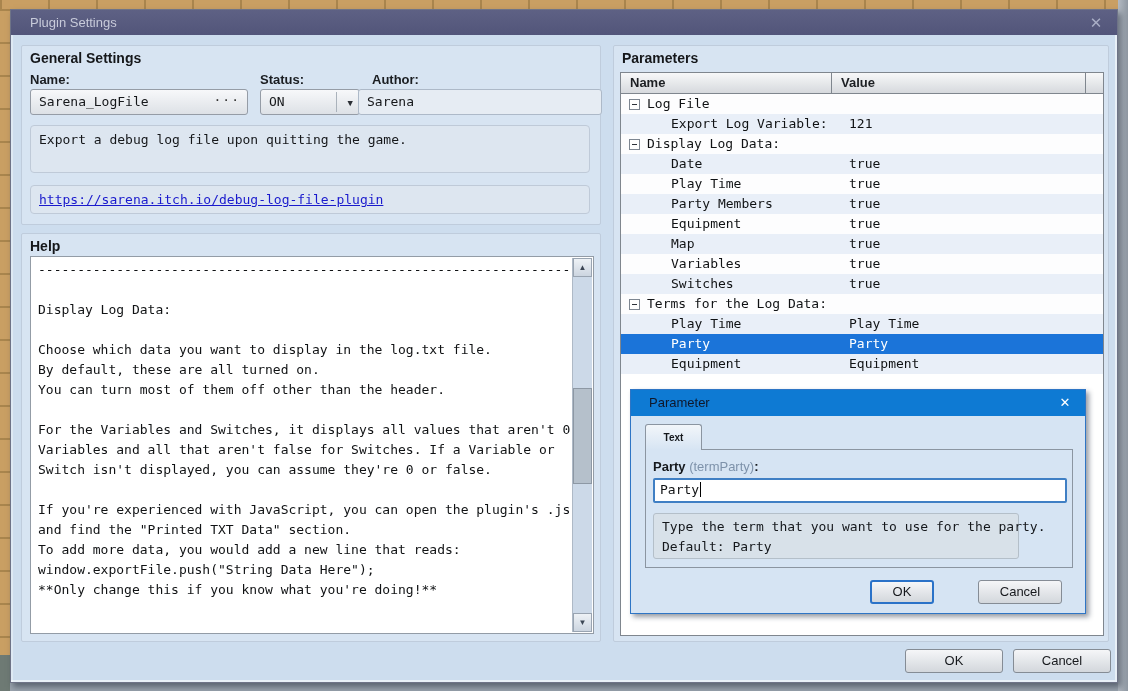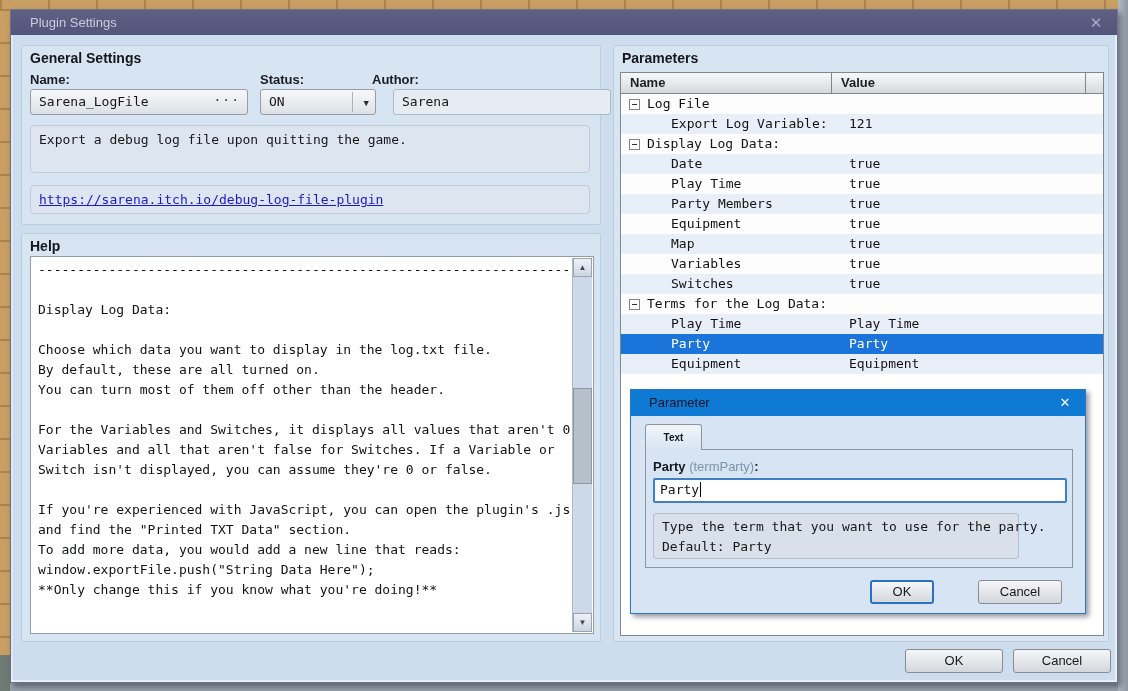--- a/index.html
+++ b/index.html
@@ -122,26 +122,26 @@
     <div class="abs panel" style="left:10px;top:35px;width:580px;height:180px;">
       <div class="sec-title">General Settings</div>
       <div class="fld-label" style="left:8px;">Name:</div>
       <div class="fld-label" style="left:238px;">Status:</div>
       <div class="fld-label" style="left:350px;">Author:</div>
 
       <div class="combo" style="left:8px;width:218px;">
         <span class="val">Sarena_LogFile</span>
         <span class="more-dots">···</span>
       </div>
-      <div class="combo" style="left:238px;width:116px;padding-left:45px;">
+      <div class="combo" style="left:238px;width:100px;padding-left:45px;">
         <span class="val">ON</span>
         <span class="dd-split"></span>
         <span class="dd-arrow">▼</span>
       </div>
-      <div class="tfield" style="left:371px;width:218px;text-align:center;">
+      <div class="tfield" style="left:336px;width:244px;text-align:center;">
         <span class="val">Sarena</span>
       </div>
 
       <div class="flatbox" style="left:8px;top:79px;width:560px;height:48px;padding-left:44px;">
         <span class="txt">Export a debug log file upon quitting the game.</span>
       </div>
       <div class="flatbox" style="left:8px;top:139px;width:560px;height:29px;">
         <span class="txt"><a class="link" href="#">https://sarena.itch.io/debug-log-file-plugin</a></span>
       </div>
     </div>

